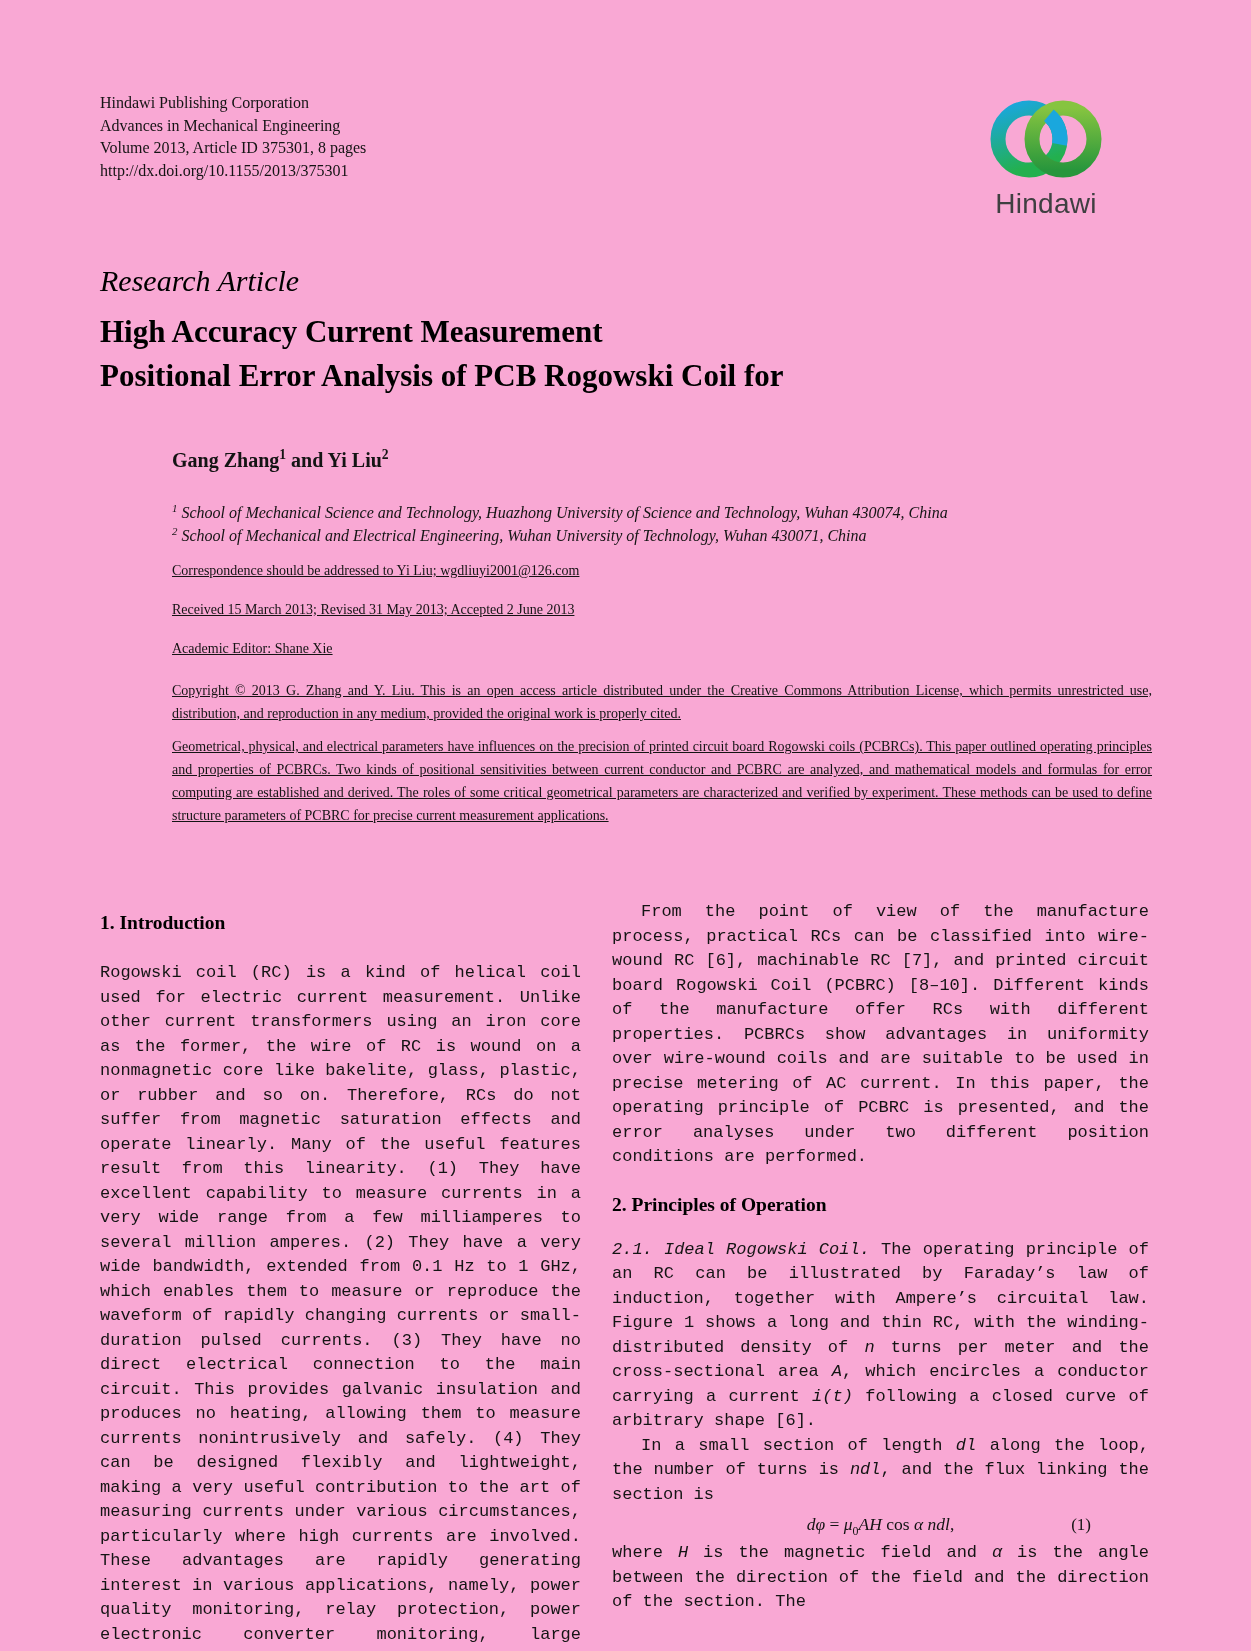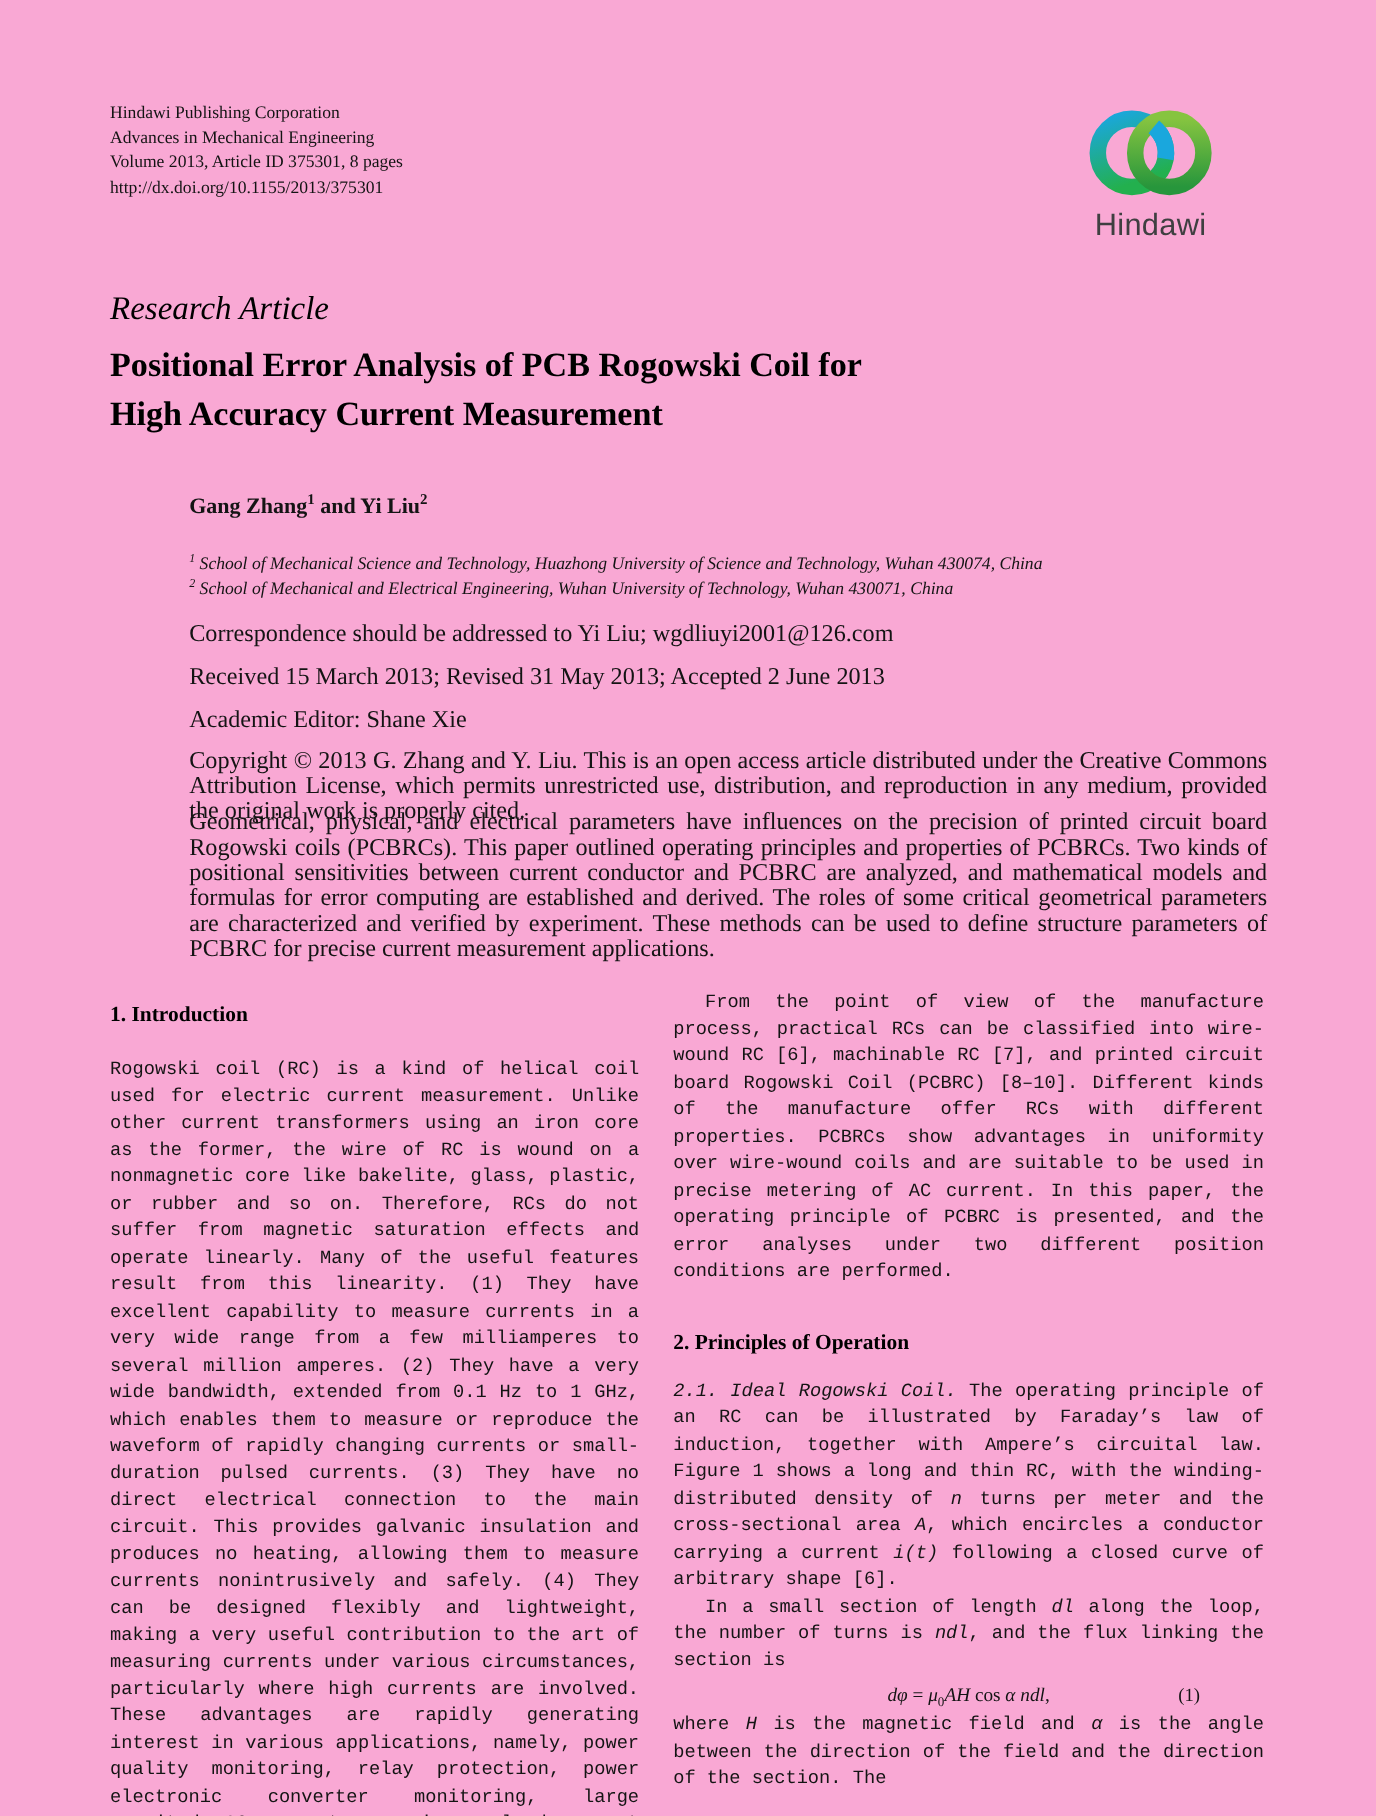--- a/index.html
+++ b/index.html
@@ -31,34 +31,34 @@
   }
 
   
   .article-type { left: 100px; top: 264px; font-size: 30px; font-style: italic; color: #000; }
   .title { left: 100px; top: 310px; font-size: 31px; font-weight: bold; line-height: 44px; color: #000; }
   .title .tl { display: block; }
 
   .authors { left: 172px; top: 449px; font-size: 20px; font-weight: bold; }
   .affiliations { left: 172px; top: 502px; font-size: 16px; font-style: italic; line-height: 22.5px; }
 
-  .meta { left: 172px; font-size: 22px; }
+  .meta { left: 172px; font-size: 14px; text-decoration: underline; }
   .correspondence { top: 563px; }
   .dates { top: 602px; }
   .editor { top: 641px; }
   .copyright { top: 679px; width: 980px; line-height: 23px; text-align: justify; }
   .abstract { top: 735px; width: 980px; line-height: 23px; text-align: justify; }
 
   
   .col { top: 900px; }
   .col-left { left: 100px; width: 481px; }
   .col-right { left: 612px; width: 537px; }
 
   .sec-heading { font-size: 19.5px; font-weight: bold; margin: 12px 0 27px 0; color: #000; }
-  .sec-heading.principles { margin: 40px 0 22px 0; }
+  .sec-heading.principles { margin: 24px 0 22px 0; }
 
   .body-par { font-size: 17px; line-height: 24.5px; text-align: justify; font-family: Liberation Mono, monospace; }
   .body-par.indent { text-indent: 29px; }
 
   .equation-row { position: relative; text-align: center; margin: 7px 0 6px 0; }
   .equation { font-size: 17.5px; }
   .eq-number { position: absolute; right: 58px; top: 1px; font-size: 17px; }
 
   sup, sub { line-height: 0; font-size: 68%; }
 </style>
@@ -89,22 +89,22 @@
       <circle cx="44" cy="46" r="31" fill="none" stroke="url(#lg1)" stroke-width="15"></circle>
       <circle cx="78" cy="46" r="31" fill="none" stroke="url(#lg2)" stroke-width="15"></circle>
       <path d="M 63.9 22.3 A 31 31 0 0 1 74.5 51.4" fill="none" stroke="#1aa7dd" stroke-width="15"></path>
     </svg>
     <div class="wordmark">Hindawi</div>
   </div>
 
   <div class="abs article-type">Research Article</div>
 
   <h1 class="abs title">
+    <span class="tl">High Accuracy Current Measurement</span>
     <span class="tl">Positional Error Analysis of PCB Rogowski Coil for</span>
-    <span class="tl">High Accuracy Current Measurement</span>
   </h1>
 
   <div class="abs authors"><span>Gang Zhang</span><sup>1</sup><span> and Yi Liu</span><sup>2</sup></div>
 
   <div class="abs affiliations">
     <div><sup>1</sup><span> School of Mechanical Science and Technology, Huazhong University of Science and Technology, Wuhan 430074, China</span></div>
     <div><sup>2</sup><span> School of Mechanical and Electrical Engineering, Wuhan University of Technology, Wuhan 430071, China</span></div>
   </div>
 
   <div class="abs meta correspondence">Correspondence should be addressed to Yi Liu; wgdliuyi2001@126.com</div>

